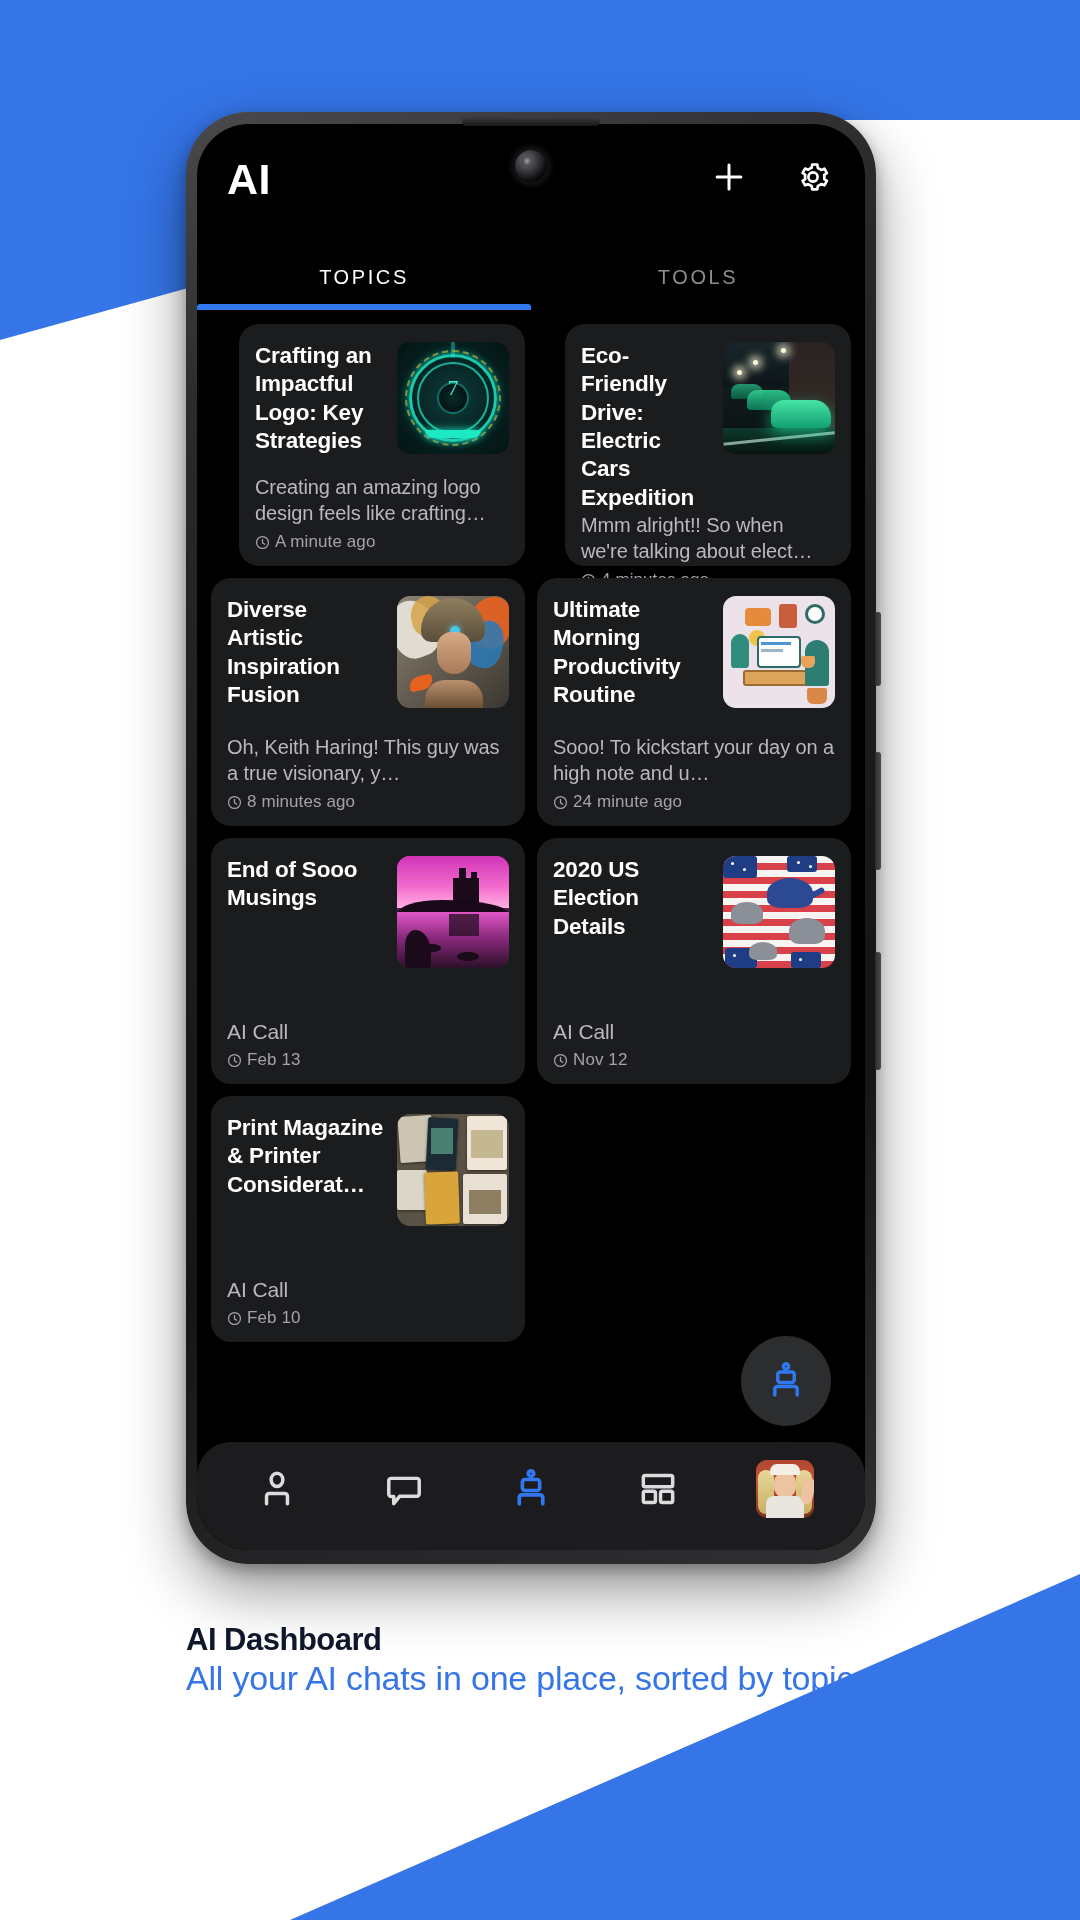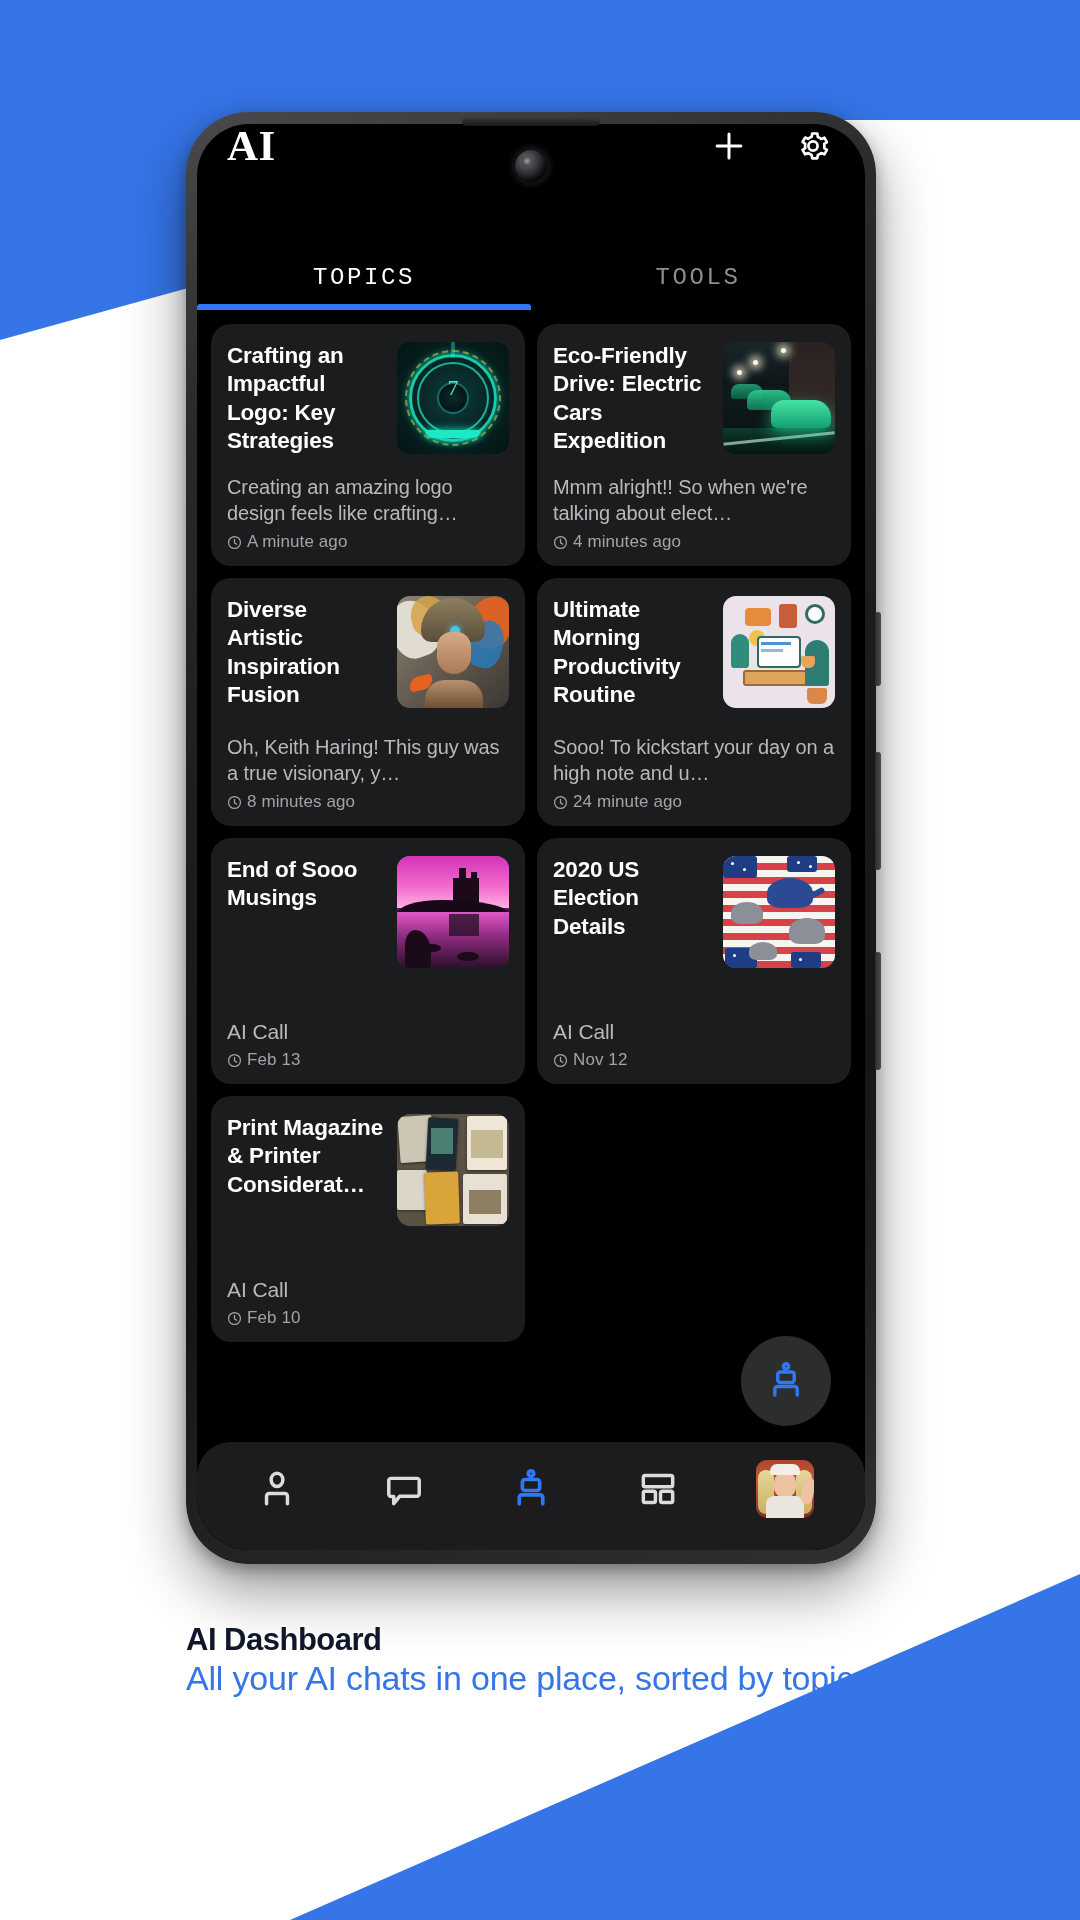--- a/index.html
+++ b/index.html
@@ -65,55 +65,54 @@
     box-shadow:0 0 0 3px #101012, 0 0 7px 2px rgba(120,120,130,.30);
     z-index:6;
   }
   .camera::before{
     content:""; position:absolute; left:7px; top:6px; width:10px; height:10px;
     border-radius:50%; background:radial-gradient(circle,#9fa1ab,#42434a 70%);
   }
 
   
   .appbar {
-    position:relative; height:120px; display:flex; align-items:flex-start;
+    position:relative; height:120px; display:flex; align-items:center;
     padding:0 30px 10px 30px;
-    font-family:Liberation Serif, serif;
   }
   .app-title {
     color:#ffffff; font-size:43px; font-weight:bold; letter-spacing:.5px;
     line-height:1;
   }
   .appbar-actions { margin-left:auto; display:flex; align-items:center; gap:40px; padding-bottom:5px; }
   .icon-btn { width:44px; height:44px; display:flex; align-items:center; justify-content:center; }
 
   
   .tabs { display:flex; height:66px; }
   .tab {
     flex:1; position:relative; display:flex; align-items:center; justify-content:center;
-    font-size:24px; letter-spacing:2.6px; color:#8d8d92;font-family:Liberation Mono, monospace;
+    font-size:20px; letter-spacing:2.6px; color:#8d8d92;
   }
   .tab.active { color:#ffffff; }
   .tab.active::after {
     content:""; position:absolute; left:0; right:0; bottom:0; height:6px;
     background:#2f78f2; border-radius:3px 3px 0 0;
   }
 
   
   .grid {
     padding:14px 14px 0 14px;
     display:grid; grid-template-columns:1fr 1fr; gap:12px;
     align-content:start;
     height:1110px;
   }
   .card {
     background:#1b1c1e; border-radius:20px; padding:18px 16px 14px 16px;
     display:flex; flex-direction:column; position:relative;
   }
-  .card.h-a { height:242px; }
+  .card.h-a { height:242px;margin-left:28px; }
   .card.h-b { height:248px; }
   .card.h-c { height:246px; }
   .card-top { display:flex; gap:10px; }
   .card-title {
     color:#ffffff; font-size:22.5px; font-weight:bold; line-height:1.26;
     flex:1; letter-spacing:-.2px;
     overflow:hidden;
   }
   .thumb {
     width:112px; height:112px; min-width:112px; border-radius:13px;

